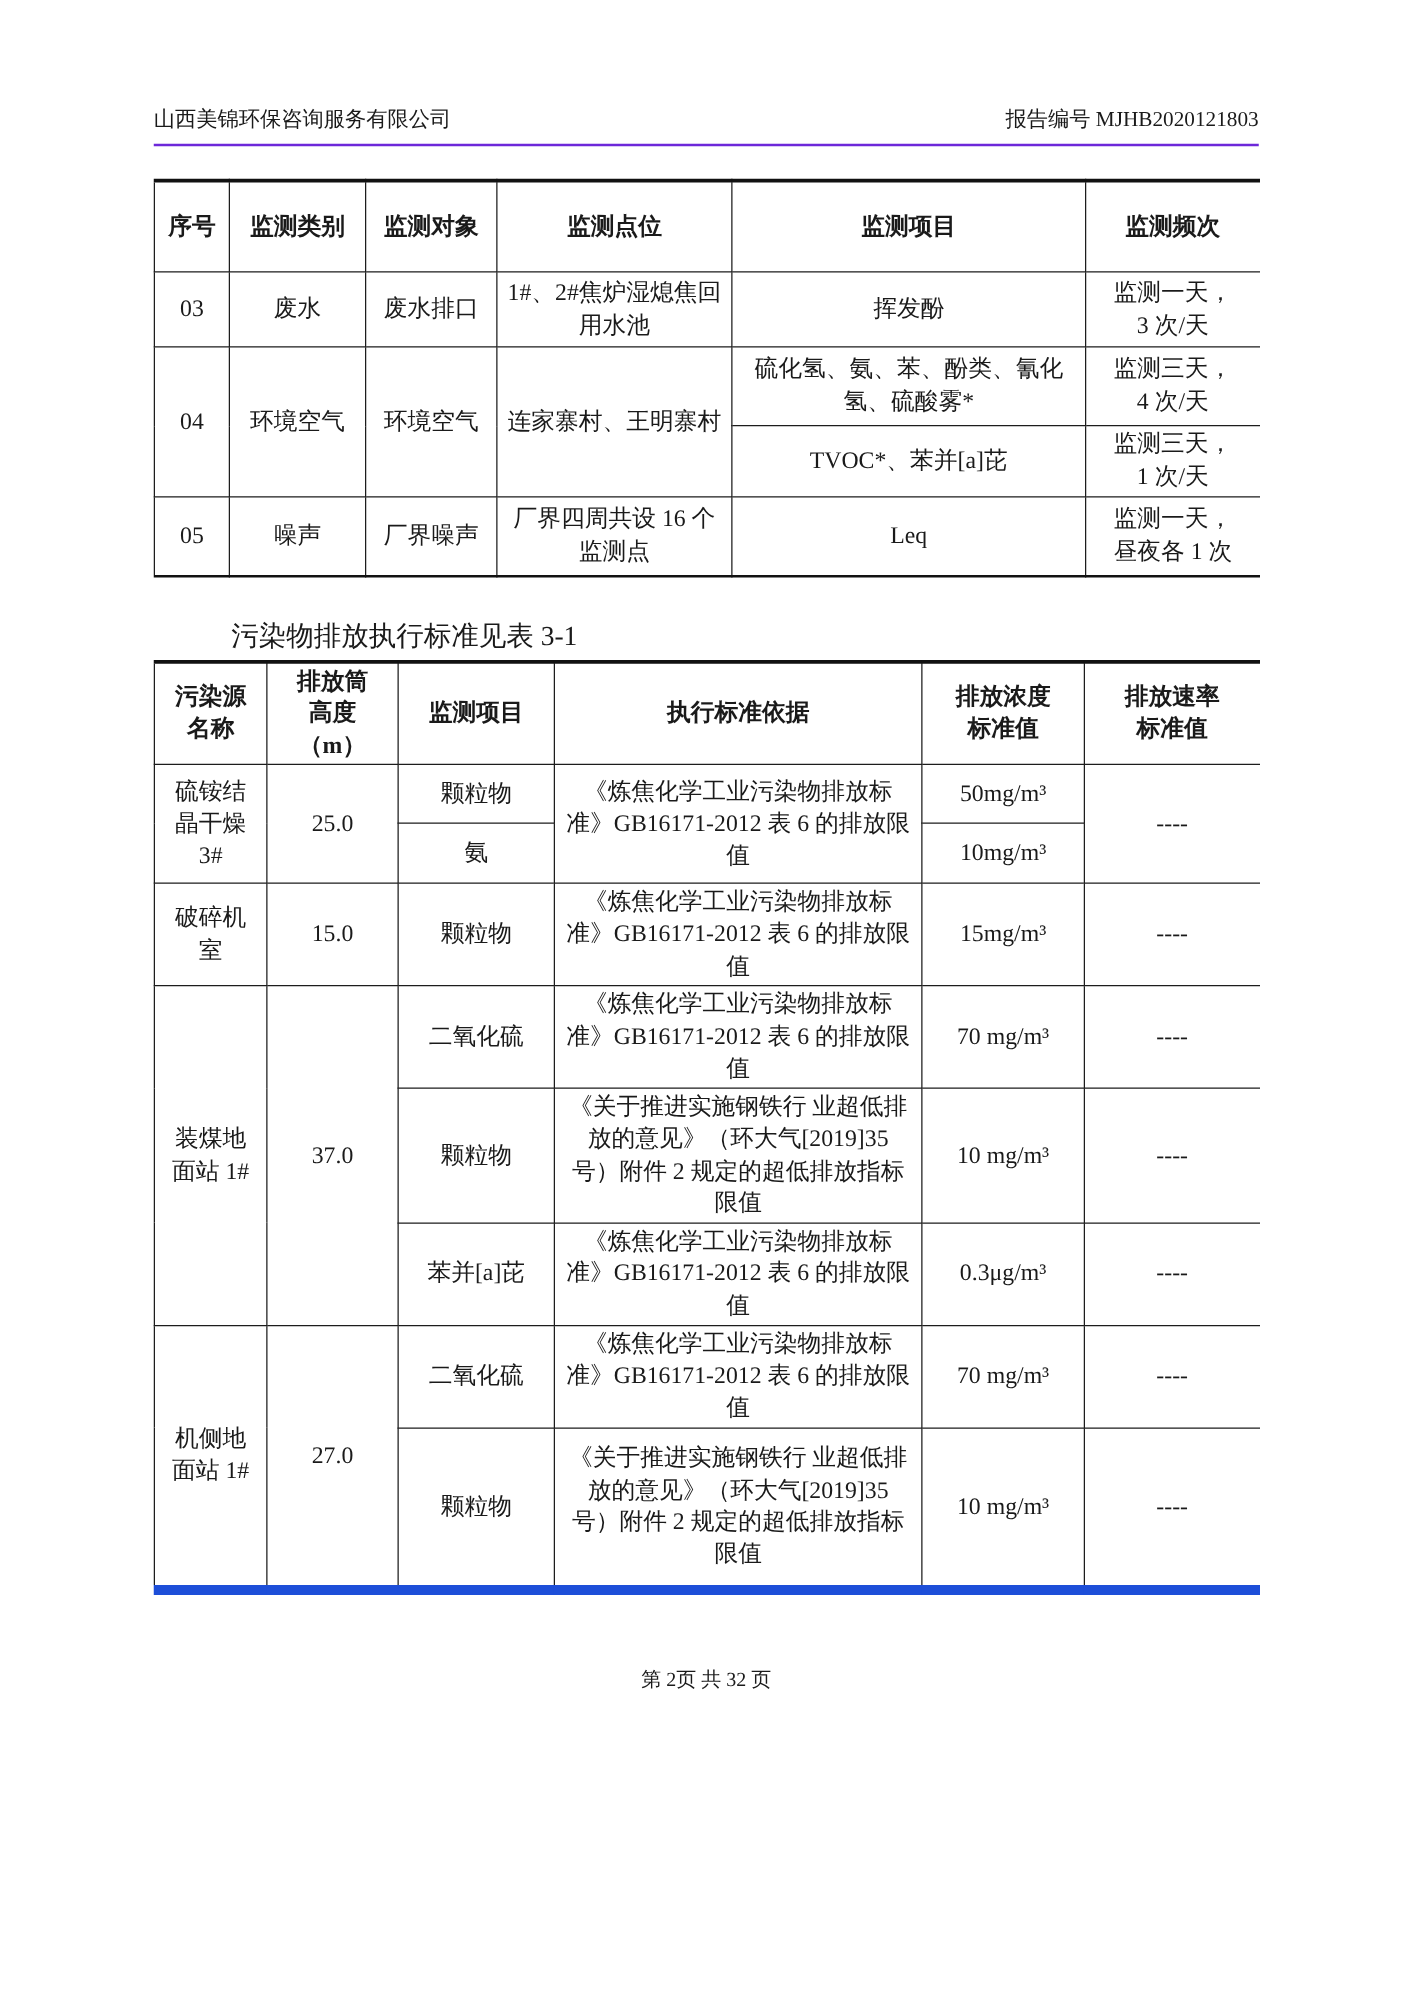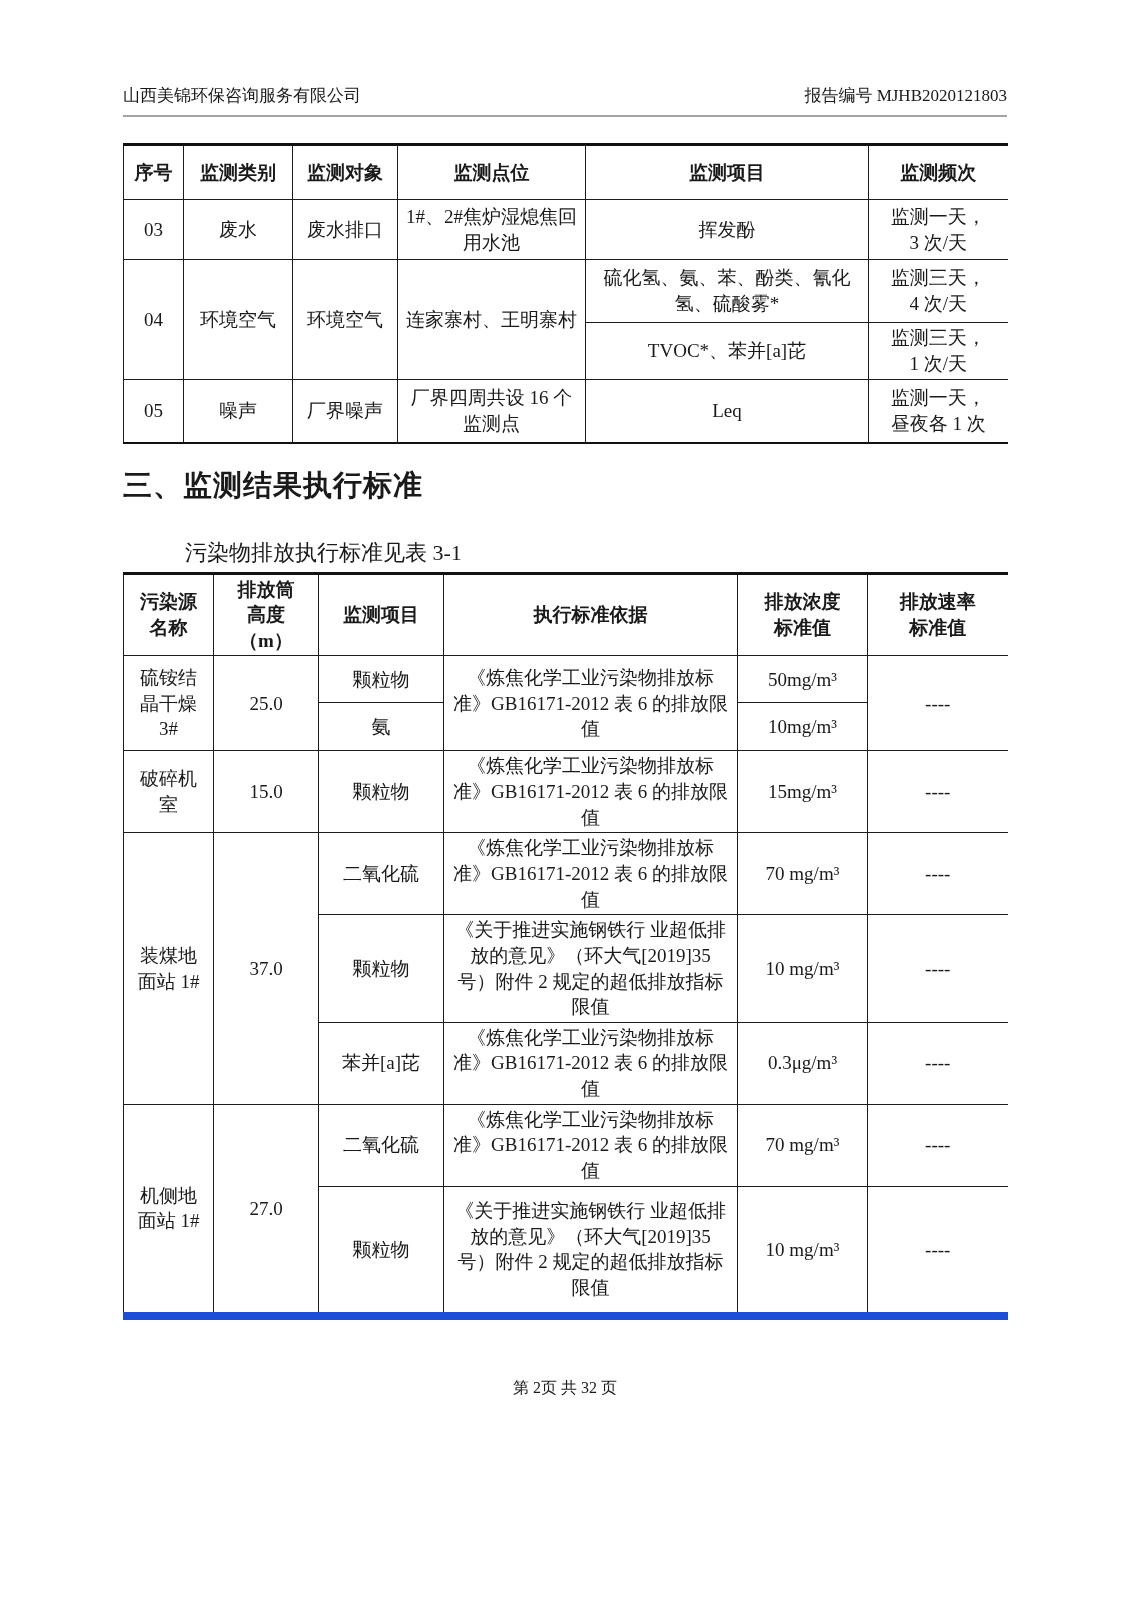--- a/index.html
+++ b/index.html
@@ -11,39 +11,39 @@
     overflow:hidden;
   }
   .content{width:884px;margin-left:123px;}
 
   
   .page-header{
     margin-top:84px;
     display:flex;justify-content:space-between;align-items:flex-end;
     font-size:17px;
     padding-bottom:8px;
-    border-bottom:2px solid #a3a3a3;
+    border-bottom:2px solid #6d28d9;
   }
 
   
   table{border-collapse:collapse;table-layout:fixed;width:884px;}
   td,th{
     border:1px solid #1c1c1c;
     text-align:center;vertical-align:middle;
     font-size:19px;line-height:1.35;
     padding:2px 5px;
     white-space:pre-line;
     font-weight:normal;
     word-break:break-word;
   }
   th{font-weight:bold;}
   td:last-child,th:last-child{border-right:none;}
 
   .t1{margin-top:26px;border-top:3px solid #111;border-bottom:2px solid #111;}
-  .t1-head{height:55px;}
+  .t1-head{height:73px;}
   .r03{height:60px;}
   .r04a{height:63px;}
   .r04b{height:57px;}
   .r05{height:63px;}
 
   .remark{
     font-size:19px;
     padding:12px 2px 24px 10px;
     border-bottom:3px solid #111;
   }
@@ -140,21 +140,20 @@
       <td>厂界四周共设 16 个
 监测点</td>
       <td>Leq</td>
       <td>监测一天，
 昼夜各 1 次</td>
     </tr>
   </tbody>
     </table>
 
 
-  <div class="section-heading">三、监测结果执行标准</div>
 
   <div class="intro">污染物排放执行标准见表 3-1</div>
 
 
   <table class="t2">
     <colgroup>
       <col style="width:90px">
         <col style="width:105px">
         <col style="width:125px">
       <col style="width:294px">

